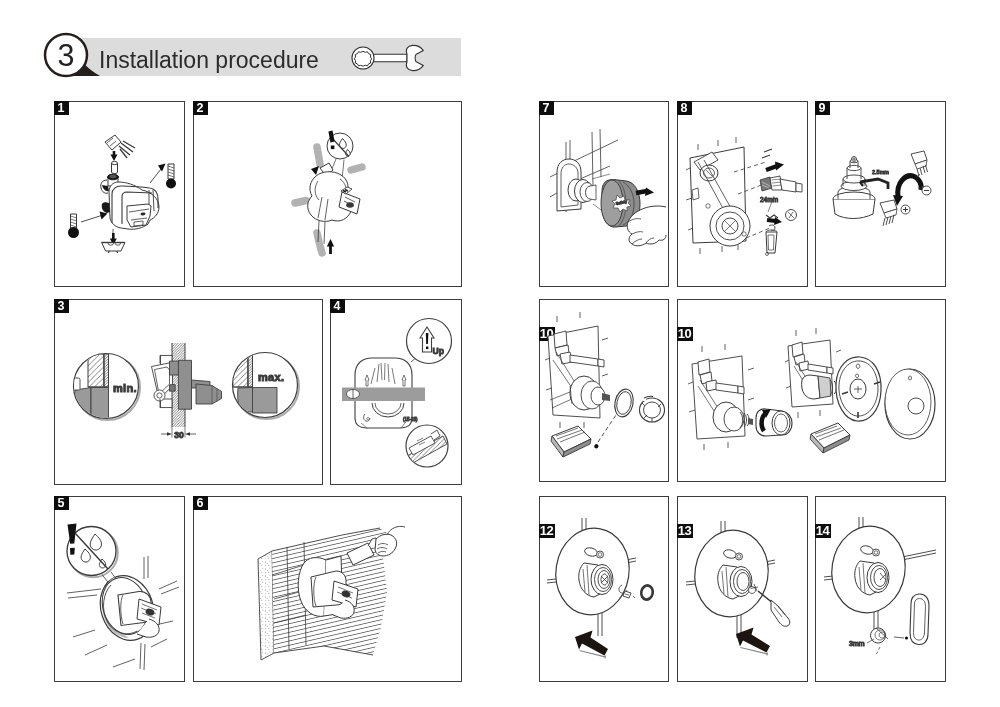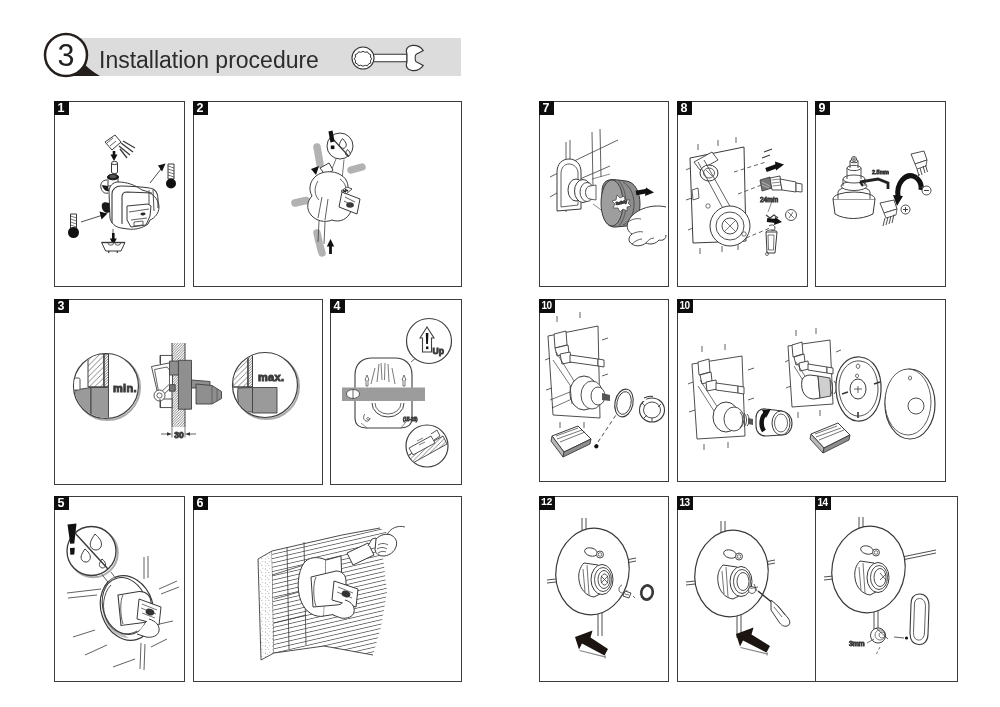--- a/index.html
+++ b/index.html
@@ -1,20 +1,20 @@
 <!DOCTYPE html>
 <html><head>
 <meta charset="utf-8">
 <style>
 html,body{margin:0;padding:0;}
 body{width:1000px;height:707px;background:#fff;font-family:"Liberation Sans",sans-serif;position:relative;overflow:hidden;}
 .box{position:absolute;border:1.5px solid #3c3c3c;background:#fff;}
 .num{position:absolute;top:-1.5px;left:-1.5px;background:#0d0d0d;color:#fff;font-weight:bold;font-size:12.5px;text-align:center;line-height:14.5px;transform:translateZ(0);}
 .n1{width:15px;height:14.5px;}
-.n2{width:16px;height:14.5px;font-size:10px;letter-spacing:-0.6px;}
+.n2{width:16px;height:14.5px;font-size:13px;letter-spacing:-0.6px;margin-top:28px;}
 .box svg{position:absolute;left:0;top:0;}
 </style>
 </head>
 <body>
 
 <div style="position:absolute;left:60px;top:38px;width:401px;height:38px;background:#dcdcdc;"></div>
 <div style="position:absolute;left:99px;top:46.5px;font-size:23px;font-weight:normal;color:#2b2b2b;letter-spacing:0px;">Installation procedure</div>
 <svg style="position:absolute;left:40px;top:28px;" width="70" height="56" viewBox="0 0 70 56">
   <path d="M33 20 C39 32 49 42 60 48 L31 48 Z" fill="#241f1c"></path>
   <circle cx="26" cy="27" r="21" fill="#fff" stroke="#241f1c" stroke-width="2.5"></circle>
@@ -544,21 +544,21 @@
     <path d="M170 92 L164 94 M196 84 L202 82 M180 112 L180 118" stroke-width="1.6"></path>
     <path d="M180 86 L180 93 M176 89 L184 89" stroke-width="0.8"></path>
 
     <ellipse cx="232" cy="104" rx="25" ry="35" fill="#fff" stroke-width="1.2"></ellipse>
     <ellipse cx="230" cy="102" rx="23" ry="33" fill="#fff" stroke-width="0.8"></ellipse>
     <path d="M232 76 a1.5 2 0 1 0 .1 0" stroke-width="0.8"></path>
     <circle cx="238" cy="106" r="8" fill="#fff" stroke-width="0.9"></circle>
   </g>
 </svg>
   </div>
-<div class="box" id="b12" style="left:539px;top:496px;width:128px;height:184px;font-family:Liberation Mono, monospace;">
+<div class="box" id="b12" style="left:539px;top:496px;width:128px;height:184px;">
     <div class="num n2">12</div>
 <svg width="128" height="184" viewBox="0 0 128 184">
   <g stroke="#3a3a3a" stroke-width="1" fill="none">
     <path d="M42 21 L42 33 M46 21 L46 33 M58 116 L58 139 M62 116 L62 139" stroke-width="0.9"></path>
     <path d="M7 83 L16 82 M7 86 L16 85 M86 63 L96 61 M86 66 L96 64" stroke-width="0.9"></path>
     <ellipse cx="52.5" cy="74.5" rx="36.5" ry="43.5" transform="rotate(9 52.5 74.5)" fill="#fff" stroke-width="1.2"></ellipse>
 
     <ellipse cx="51" cy="55" rx="6.5" ry="4" transform="rotate(15 51 55)" fill="#fff" stroke-width="0.9"></ellipse>
     <circle cx="60" cy="57.5" r="3.5" fill="#fff" stroke-width="0.9"></circle>
     <circle cx="60" cy="57.5" r="1.8" stroke-width="0.7"></circle>
@@ -576,21 +576,21 @@
     <path d="M85 97 L89 98" stroke-width="0.7"></path>
     <path d="M93 99 L95 101" stroke-width="0.7"></path>
     <ellipse cx="107" cy="95.5" rx="7" ry="8.5" transform="rotate(12 107 95.5)" fill="#383838" stroke="none"></ellipse>
     <ellipse cx="107" cy="95.5" rx="4.4" ry="5.7" transform="rotate(12 107 95.5)" fill="#fff" stroke="none"></ellipse>
 
     <path d="M35 140 L52.5 133.5 L50.5 140.5 L68 152 L64.5 158.5 L42 146.5 L39 152.5 Z" fill="#1b1410" stroke="none"></path>
     <path d="M39.5 153.5 L65 159.8 M65.5 158.5 L65 161.5" stroke="#8a8a8a" stroke-width="1.2"></path>
   </g>
 </svg>
   </div>
-<div class="box" id="b13" style="left:677px;top:496px;width:129px;height:184px;padding-left:20px;">
+<div class="box" id="b13" style="left:677px;top:496px;width:129px;height:184px;">
     <div class="num n2">13</div>
 <svg width="129" height="184" viewBox="0 0 129 184">
   <g stroke="#3a3a3a" stroke-width="1" fill="none">
     <path d="M43 24 L43 36 M47 24 L47 36 M59 118 L59 141 M63 118 L63 141" stroke-width="0.9"></path>
     <path d="M8 85 L17 84 M8 88 L17 87 M87 65 L97 63 M87 68 L97 66" stroke-width="0.9"></path>
     <ellipse cx="53.5" cy="76.5" rx="36.5" ry="43.5" transform="rotate(9 53.5 76.5)" fill="#fff" stroke-width="1.2"></ellipse>
     <ellipse cx="52" cy="57" rx="6.5" ry="4" transform="rotate(15 52 57)" fill="#fff" stroke-width="0.9"></ellipse>
     <circle cx="61" cy="59.5" r="3.5" fill="#fff" stroke-width="0.9"></circle>
     <circle cx="61" cy="59.5" r="1.8" stroke-width="0.7"></circle>
     <path d="M45 68 C41 72 39 78 40 85 C41 94 47 101 55 102 L61 99 L59 70 Z" fill="#fff" stroke-width="1"></path>
@@ -604,21 +604,21 @@
 
     <path d="M80 94 L96 107" stroke-width="1.6" stroke="#333"></path>
     <path d="M93 103 L100 109 L110 121 C113 125 112 128 109 129 C106 130 103 128 101 125 L93 113 Z" fill="#fff" stroke-width="1"></path>
     <path d="M96 110 L104 120 M99 108 L107 118" stroke-width="0.7"></path>
 
     <path d="M58 137 L75.5 130.5 L73.5 137.5 L92 149 L88.5 155.5 L65 143.5 L62 149.5 Z" fill="#1b1410" stroke="none"></path>
     <path d="M62.5 150.5 L89 156.8 M89.5 155.5 L89 158.5" stroke="#8a8a8a" stroke-width="1.2"></path>
   </g>
 </svg>
   </div>
-<div class="box" id="b14" style="left:815px;top:496px;width:129px;height:184px;padding-left:12px;">
+<div class="box" id="b14" style="left:815px;top:496px;width:129px;height:184px;">
     <div class="num n2">14</div>
 <svg width="129" height="184" viewBox="0 0 129 184">
   <g stroke="#3a3a3a" stroke-width="1" fill="none">
     <path d="M43 20 L43 32 M47 20 L47 32 M58 112 L58 135 M62 112 L62 135" stroke-width="0.9"></path>
     <path d="M8 80 L17 79 M8 83 L17 82 M86 60 L120 53 M86 63 L120 56" stroke-width="0.9"></path>
     <ellipse cx="52.5" cy="72.5" rx="36.5" ry="43.5" transform="rotate(9 52.5 72.5)" fill="#fff" stroke-width="1.2"></ellipse>
     <ellipse cx="51" cy="53" rx="6.5" ry="4" transform="rotate(15 51 53)" fill="#fff" stroke-width="0.9"></ellipse>
     <circle cx="60" cy="55.5" r="3.5" fill="#fff" stroke-width="0.9"></circle>
     <circle cx="60" cy="55.5" r="1.8" stroke-width="0.7"></circle>
     <path d="M44 64 C40 68 38 74 39 81 C40 90 46 97 54 98 L60 95 L58 66 Z" fill="#fff" stroke-width="1"></path>

